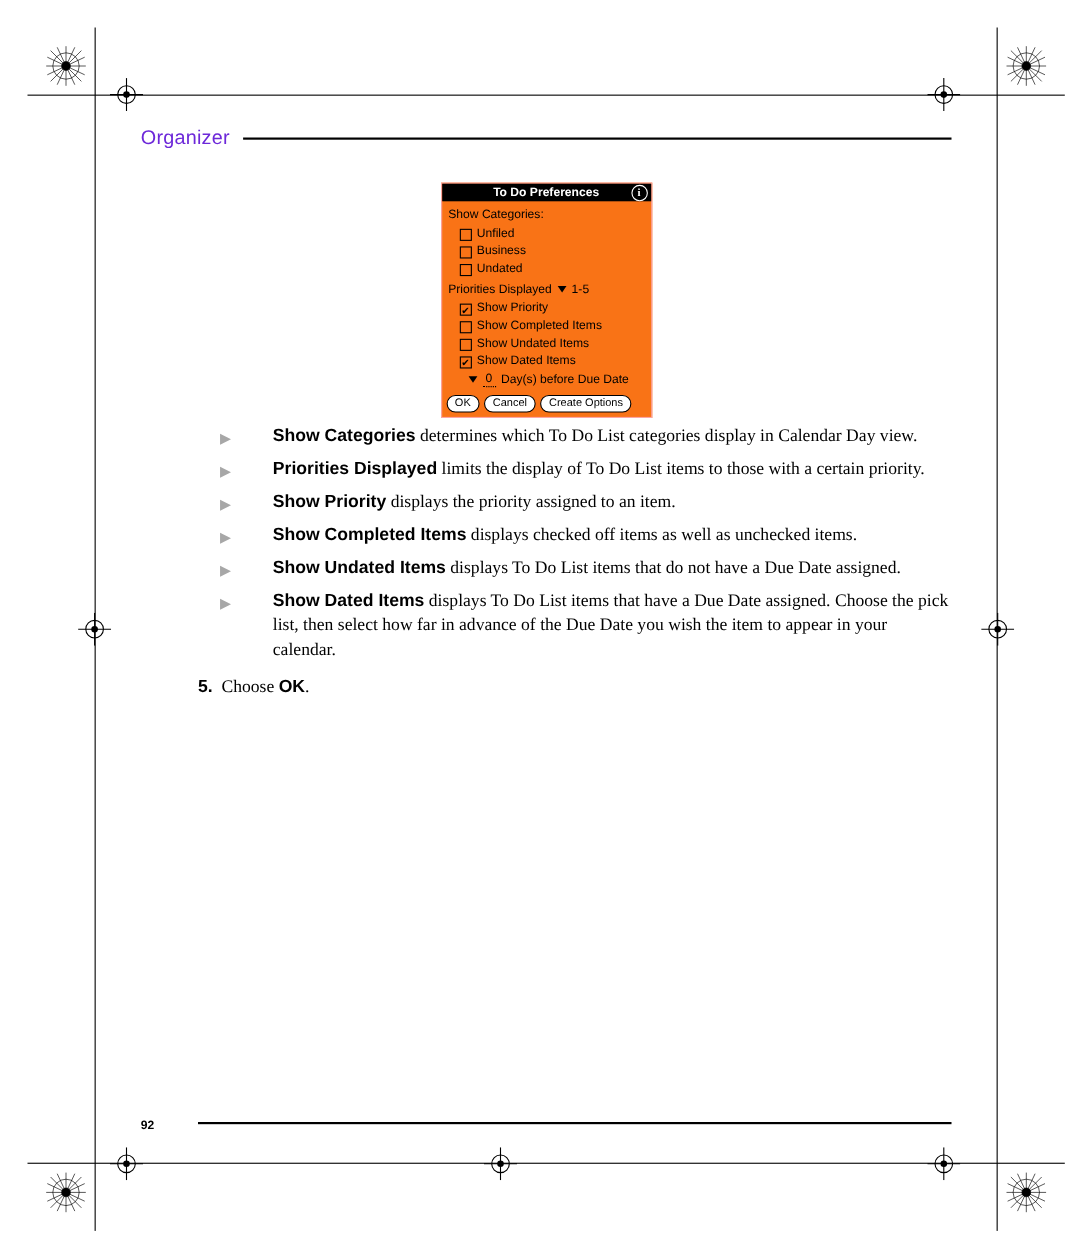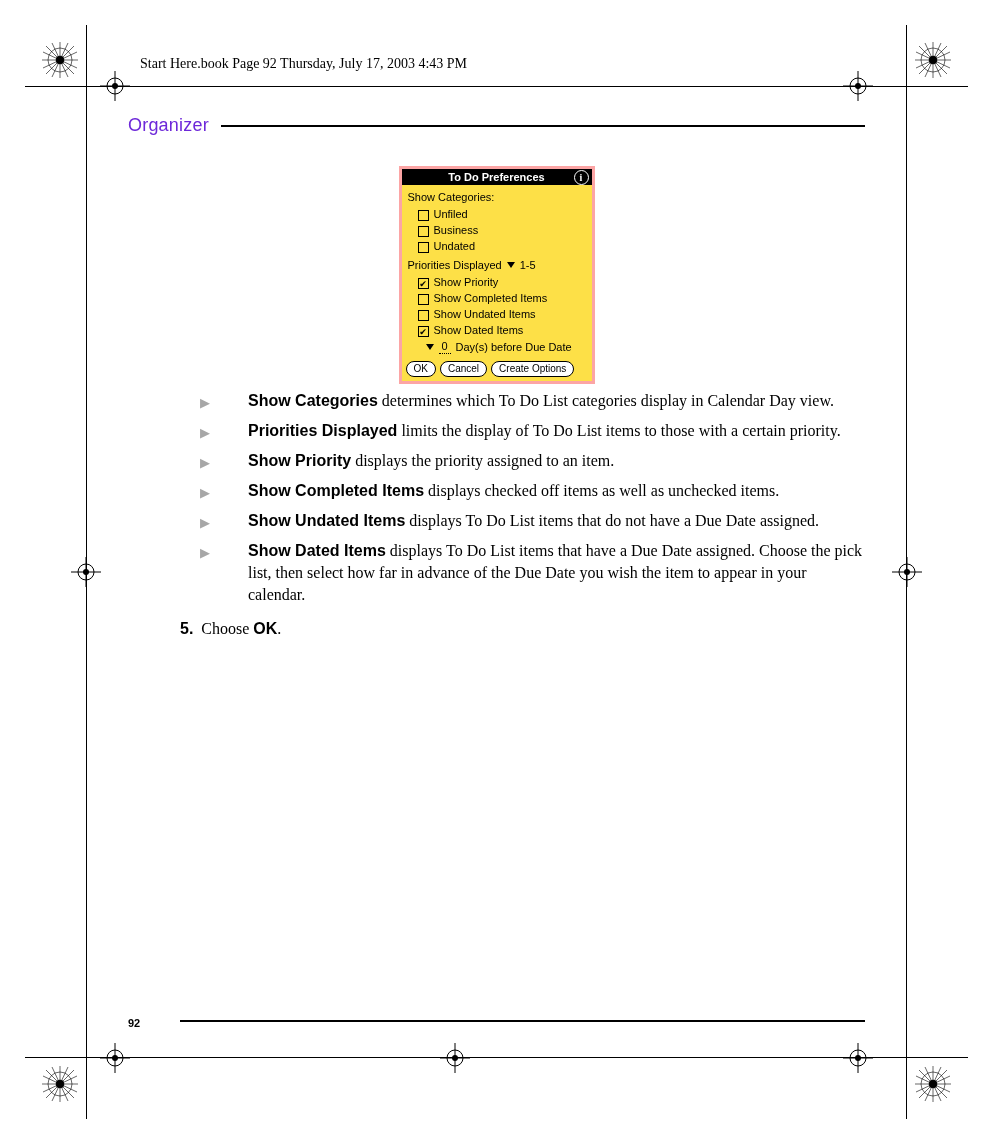--- a/index.html
+++ b/index.html
@@ -36,21 +36,21 @@
 
   .content { position:absolute; top:115px; left:128px; right:128px; bottom:115px; }
 
   .sec-head { display:flex; align-items:center; gap:12px; margin-bottom:30px; }
   .sec-title { font-family: Arial, Helvetica, sans-serif; font-weight:400; font-size:18px; color:#6d28d9; letter-spacing:.2px; }
   .sec-rule { flex:1; height:2px; background:#000; }
 
   .dialog-wrap { display:flex; justify-content:center; margin:0 0 6px 0; }
 
   
-  .palm { width:190px; border:3px solid #fca5a5; font-family: Arial, Helvetica, sans-serif; font-size:11px; line-height:14px; background:#fde047; }
+  .palm { width:190px; border:1px solid #fca5a5; font-family: Arial, Helvetica, sans-serif; font-size:11px; line-height:14px; background:#f97316; }
   .palm-title { background:#000; color:#fff; display:flex; align-items:center; justify-content:center; position:relative; height:16px; font-weight:700; font-size:11px; }
   .palm-info { position:absolute; right:3px; top:1px; width:13px; height:13px; border:1px solid #fff; border-radius:50%; display:flex; align-items:center; justify-content:center; font-family: Georgia, serif; font-weight:700; font-size:10px; color:#fff; }
   .palm-body { padding:3px 6px 4px 6px; }
   .palm-section-label { margin:2px 0 2px 0; }
   .cb-row { display:flex; align-items:flex-end; gap:5px; margin-left:10px; padding:1px 0; }
   .cb { width:9px; height:9px; border:1px solid #000; display:inline-flex; align-items:center; justify-content:center; font-size:8px; line-height:8px; }
   .cb.checked::after { content:"✔"; font-size:9px; }
   .prio-row { display:flex; align-items:center; gap:5px; margin:4px 0 2px 0; }
   .tri { width:0; height:0; border-left:4px solid transparent; border-right:4px solid transparent; border-top:6px solid #000; display:inline-block; }
   .days-row { display:flex; align-items:center; gap:5px; margin-left:18px; padding-top:1px; }
@@ -181,21 +181,20 @@
         <line x1="15" y1="0" x2="15" y2="30" stroke="#000"></line>
         <line x1="0" y1="15" x2="30" y2="15" stroke="#000"></line>
       </svg></div>
   <div class="reg bot3"><svg viewBox="0 0 30 30">
         <circle cx="15" cy="15" r="8" fill="none" stroke="#000"></circle>
         <circle cx="15" cy="15" r="3" fill="#000"></circle>
         <line x1="15" y1="0" x2="15" y2="30" stroke="#000"></line>
         <line x1="0" y1="15" x2="30" y2="15" stroke="#000"></line>
       </svg></div>
 
-  <div class="header-text">Start Here.book  Page 92  Thursday, July 17, 2003  4:43 PM</div>
 
   <div class="content">
     <div class="sec-head">
       <span class="sec-title">Organizer</span>
       <span class="sec-rule"></span>
     </div>
 
     <div class="dialog-wrap">
       <div class="palm">
         <div class="palm-title">

